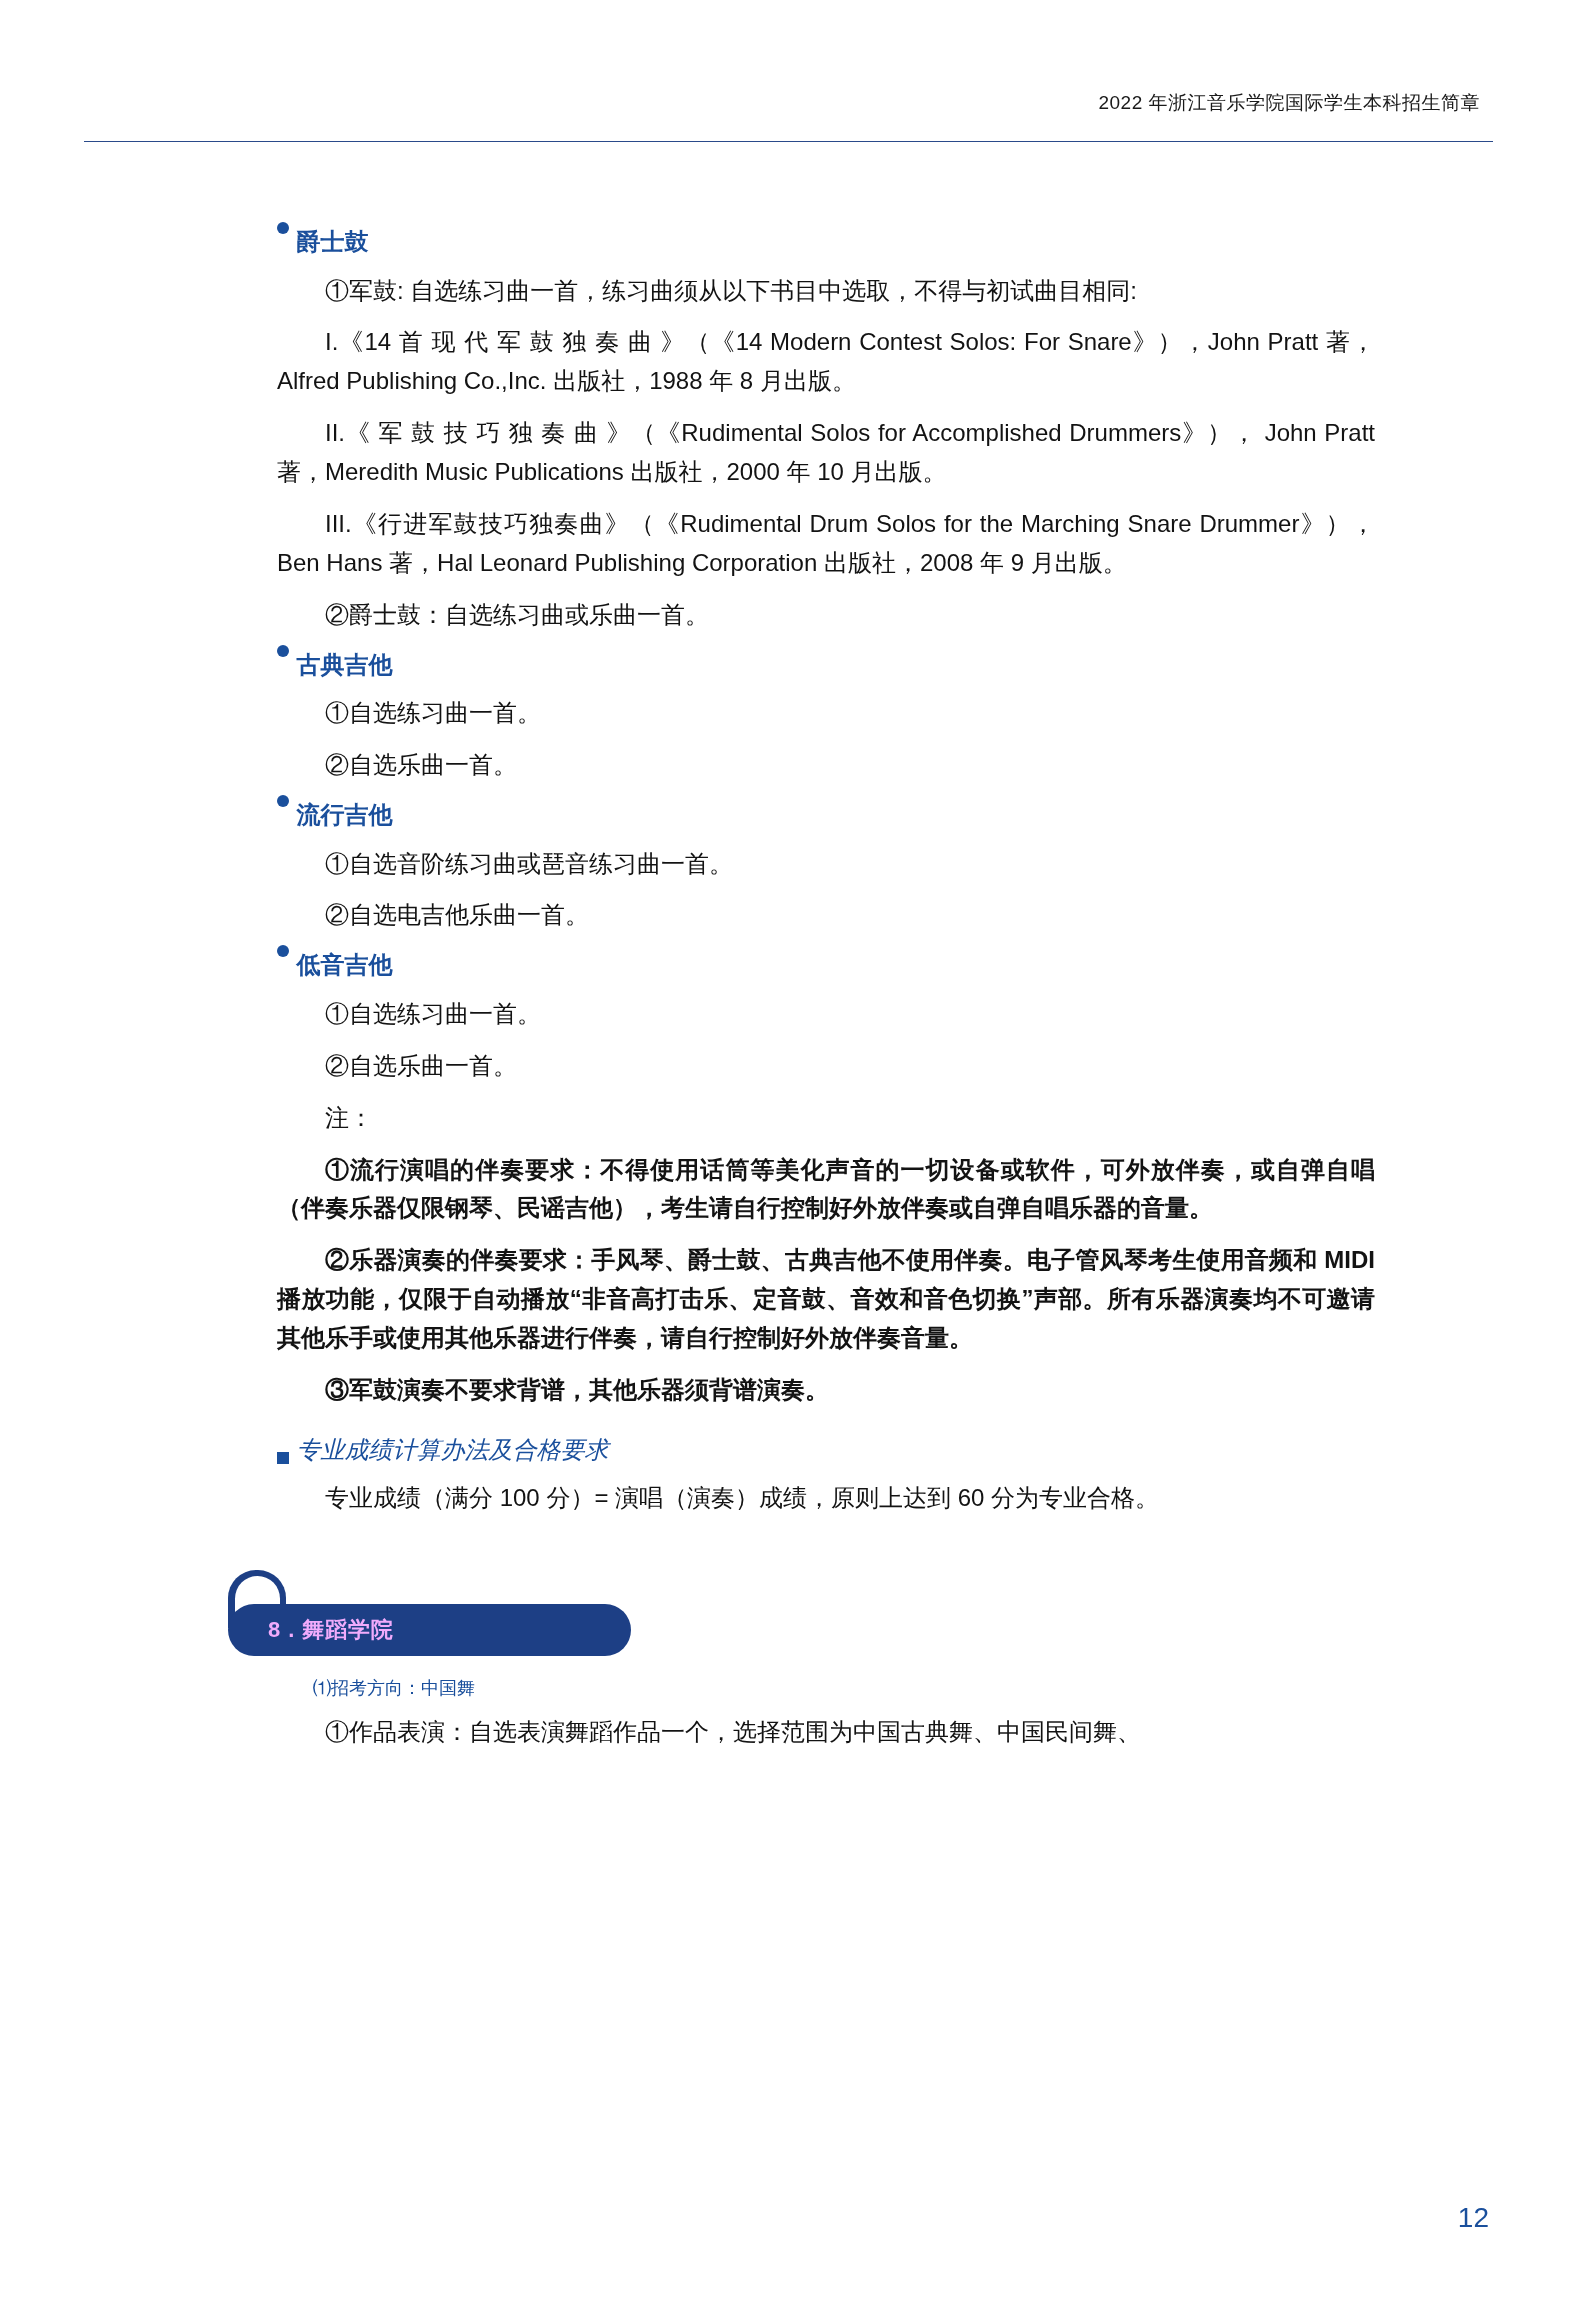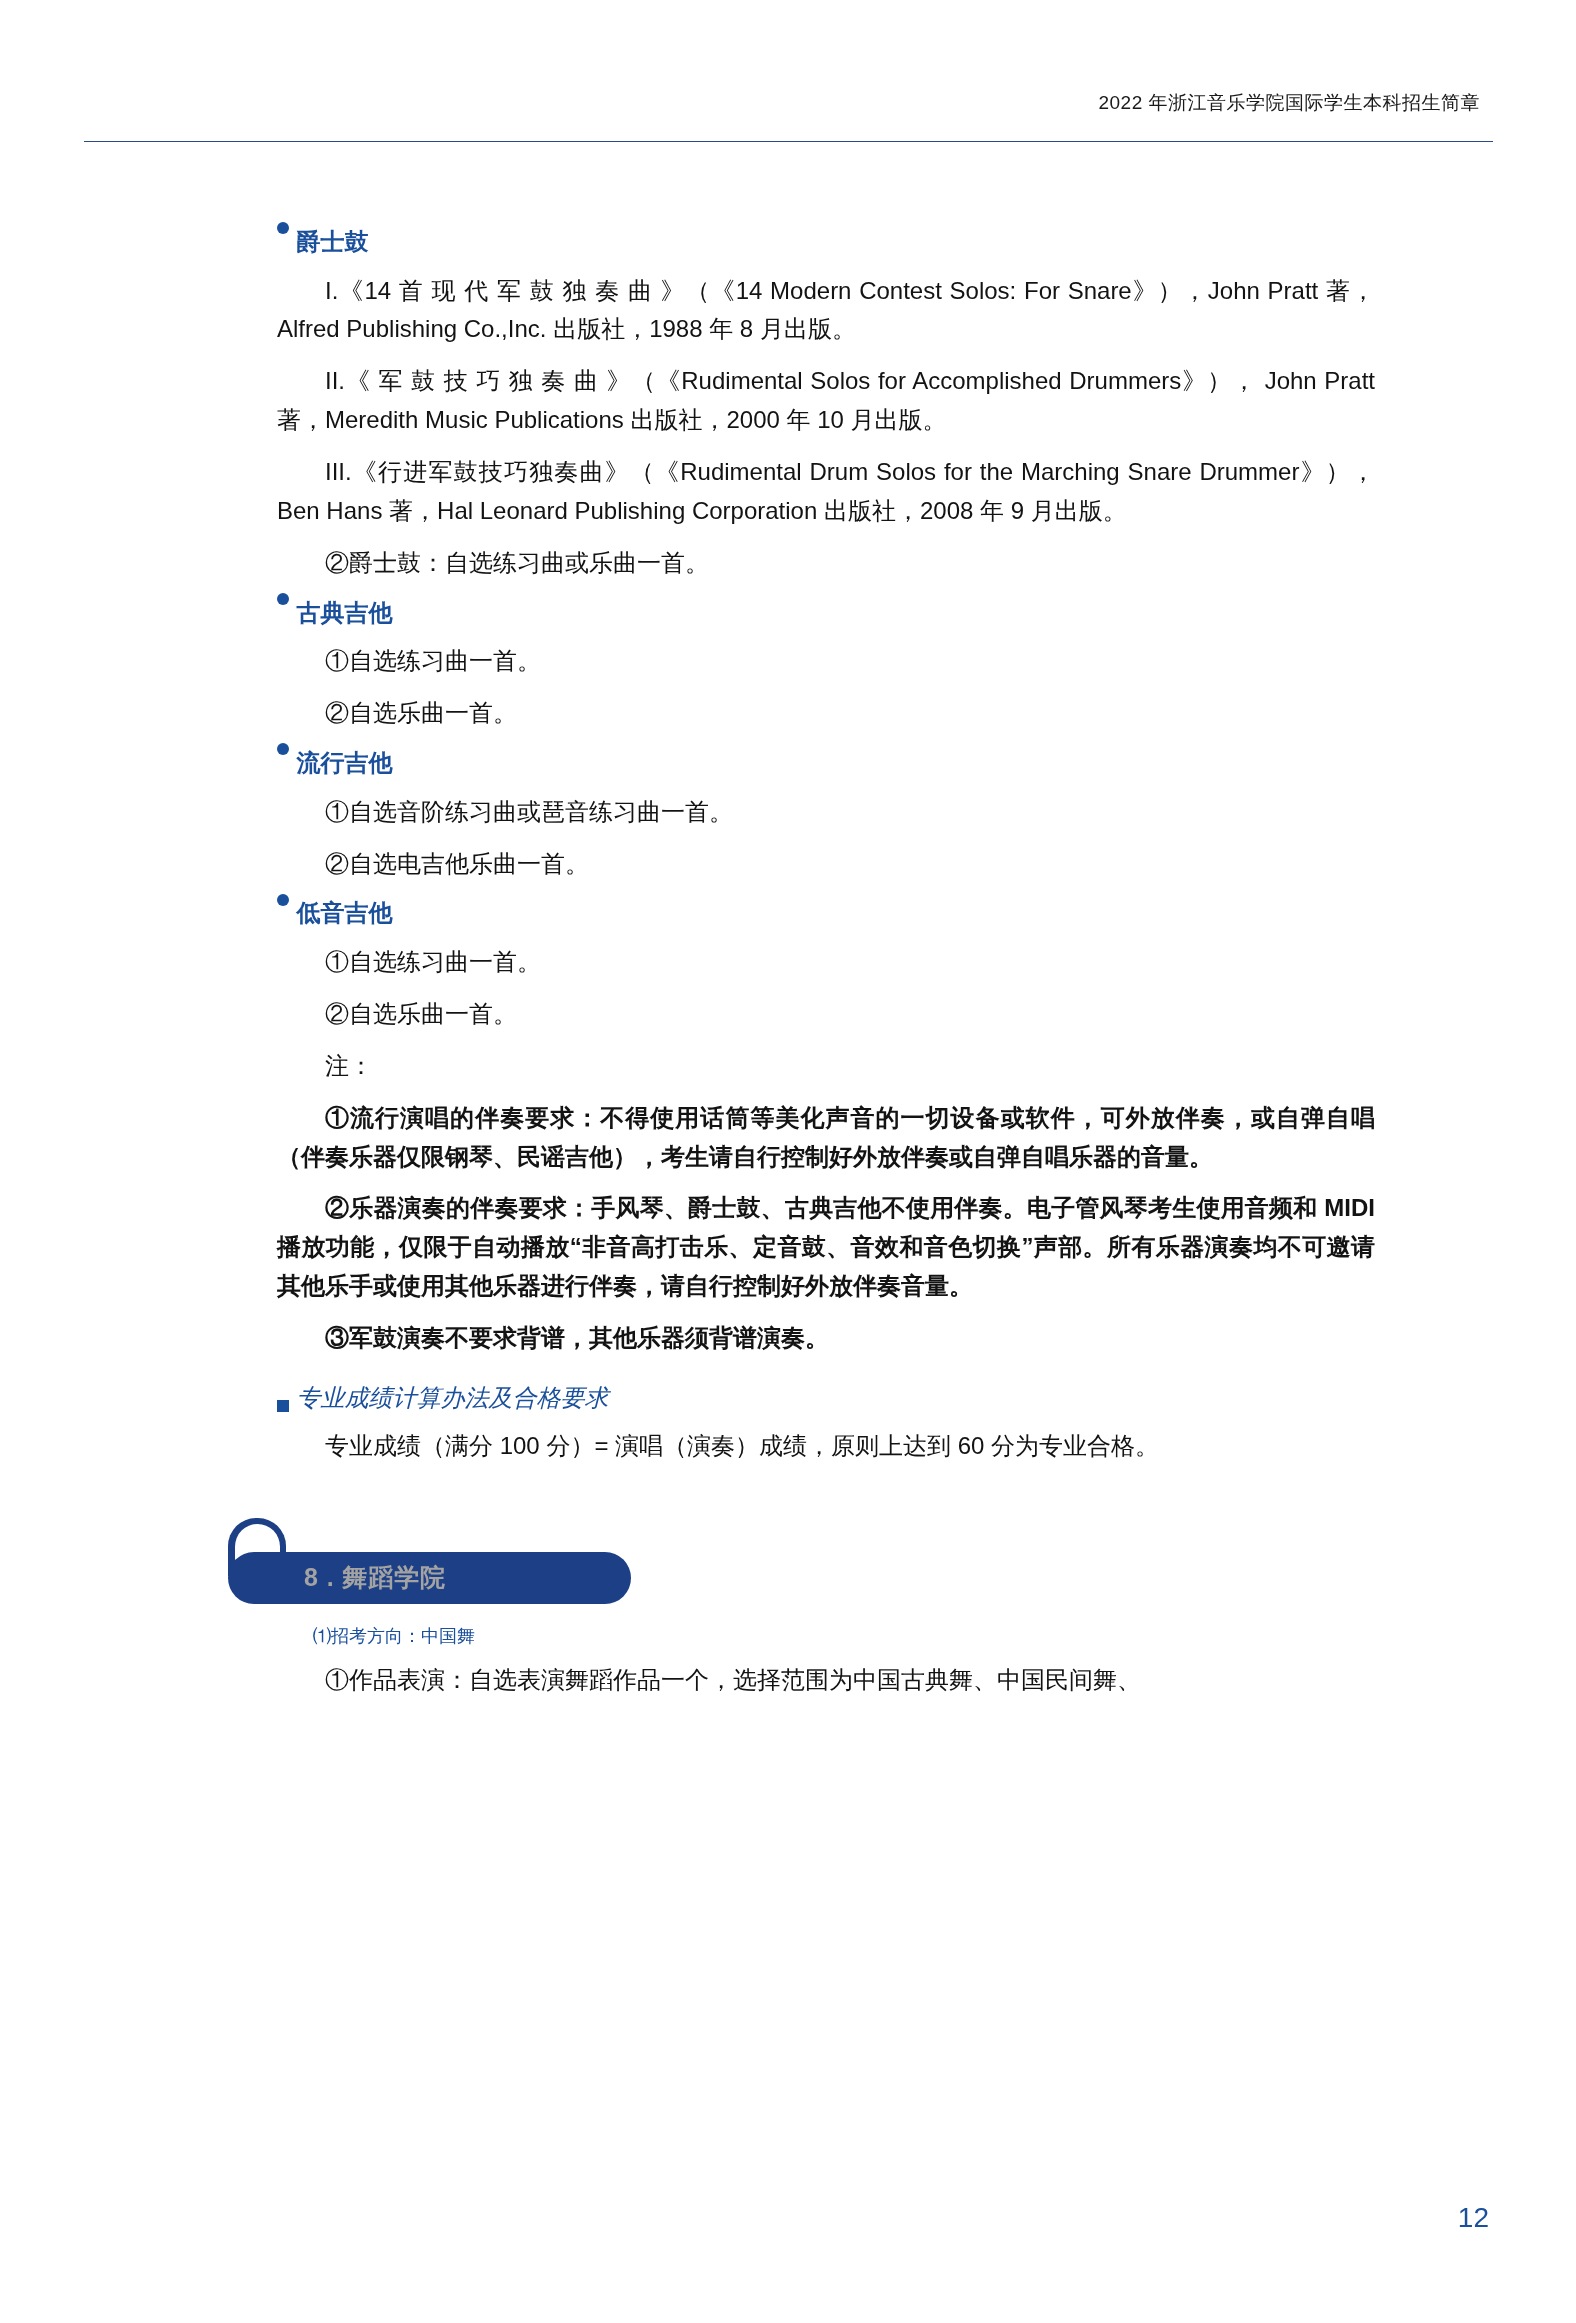--- a/index.html
+++ b/index.html
@@ -139,25 +139,25 @@
     left: 0;
     top: 34px;
     width: 403px;
     height: 52px;
     background: #1d3f85;
     border-radius: 26px;
     display: flex;
     align-items: center;
   }
   .banner-label {
-    color: #a3a3a3;
-    font-size: 25px;
+    color: #f0abfc;
+    font-size: 22px;
     font-weight: 700;
     letter-spacing: 0.9px;
-    padding-left: 76px;
+    padding-left: 40px;
   }
 
   .sub-head {
     color: #1a4f9c;
     font-size: 18px;
     margin: 5.6px 0 13px 0;
     text-indent: 2em;
   }
 
   
@@ -178,20 +178,21 @@
     <div class="header-text">2022 年浙江音乐学院国际学生本科招生简章</div>
     <div class="header-rule"></div>
   </div>
 
   <div class="content">
 
     <div class="bullet-head">
       <span class="dot"></span>
       <span>爵士鼓</span>
     </div>
+    <p class="para">①军鼓: 自选练习曲一首，练习曲须从以下书目中选取，不得与初试曲目相同:</p>
     <p class="para">I.《14 首 现 代 军 鼓 独 奏 曲 》（《14 Modern Contest Solos: For Snare》），John Pratt 著，Alfred Publishing Co.,Inc. 出版社，1988 年 8 月出版。</p>
     <p class="para">II.《 军 鼓 技 巧 独 奏 曲 》（《Rudimental Solos for Accomplished Drummers》）， John Pratt 著，Meredith Music Publications 出版社，2000 年 10 月出版。</p>
     <p class="para">III.《行进军鼓技巧独奏曲》（《Rudimental Drum Solos for the Marching Snare Drummer》），Ben Hans 著，Hal Leonard Publishing Corporation 出版社，2008 年 9 月出版。</p>
     <p class="para">②爵士鼓：自选练习曲或乐曲一首。</p>
 
     <div class="bullet-head">
       <span class="dot"></span>
       <span>古典吉他</span>
     </div>
     <p class="para">①自选练习曲一首。</p>

